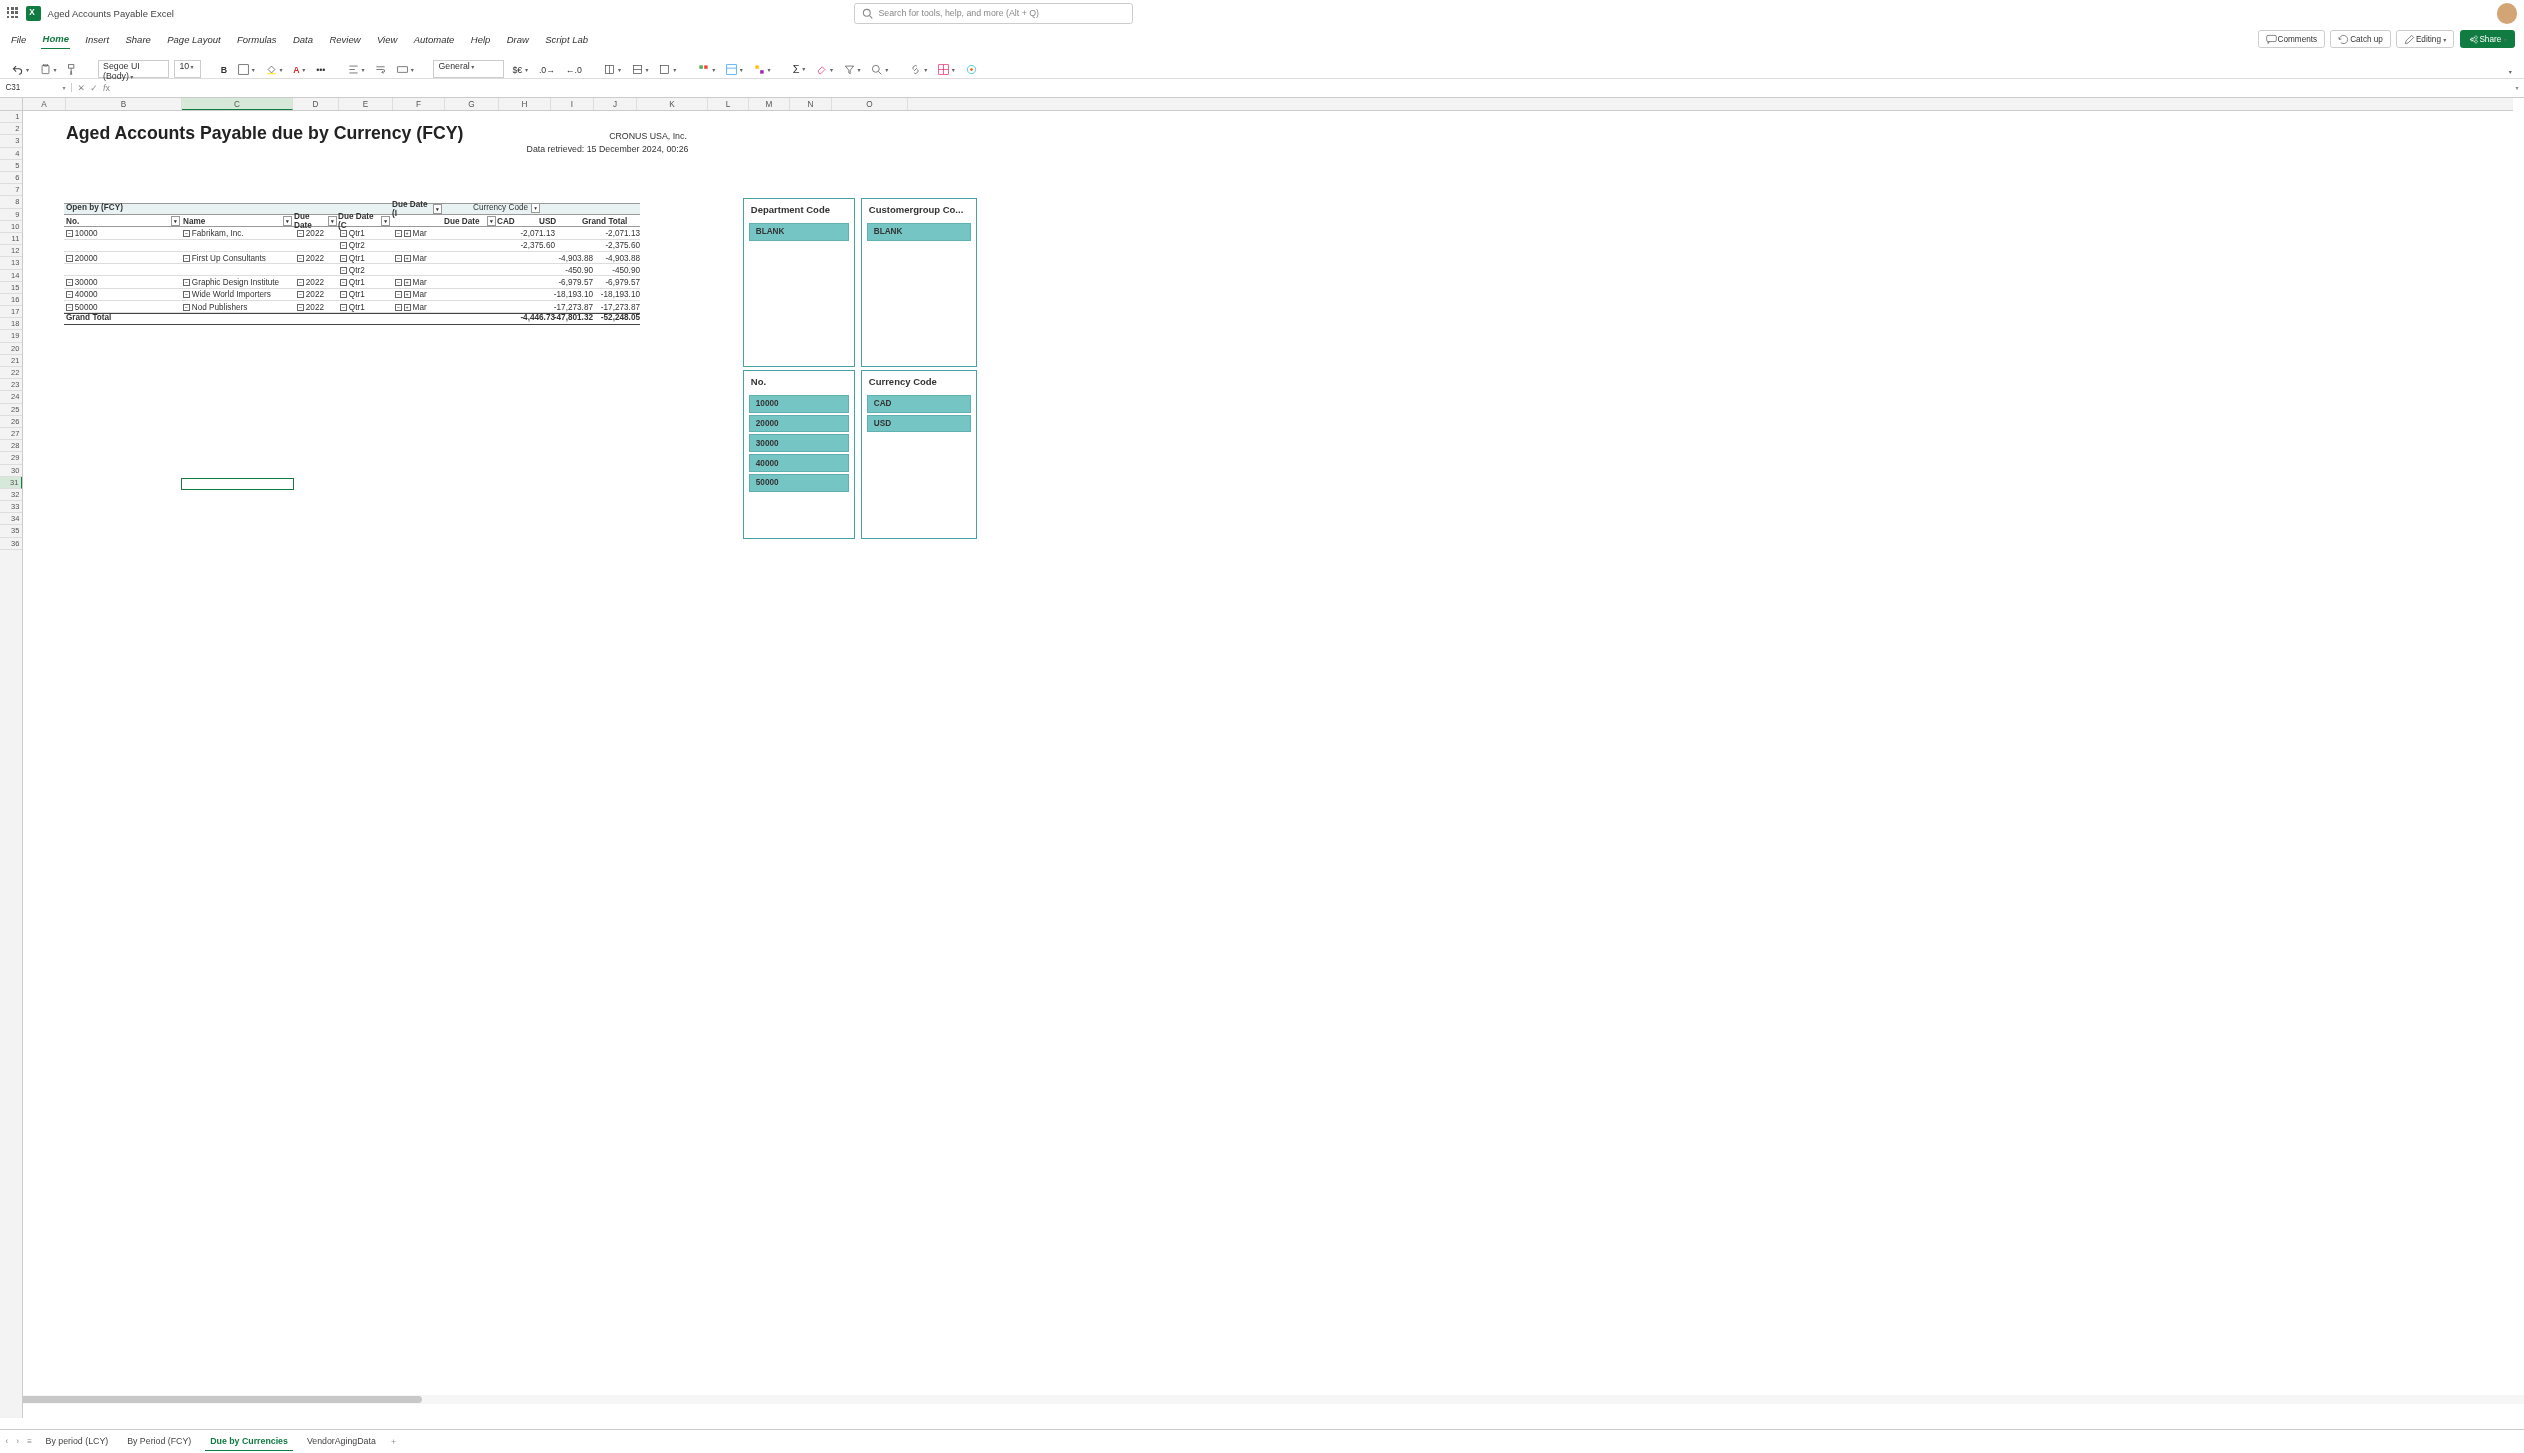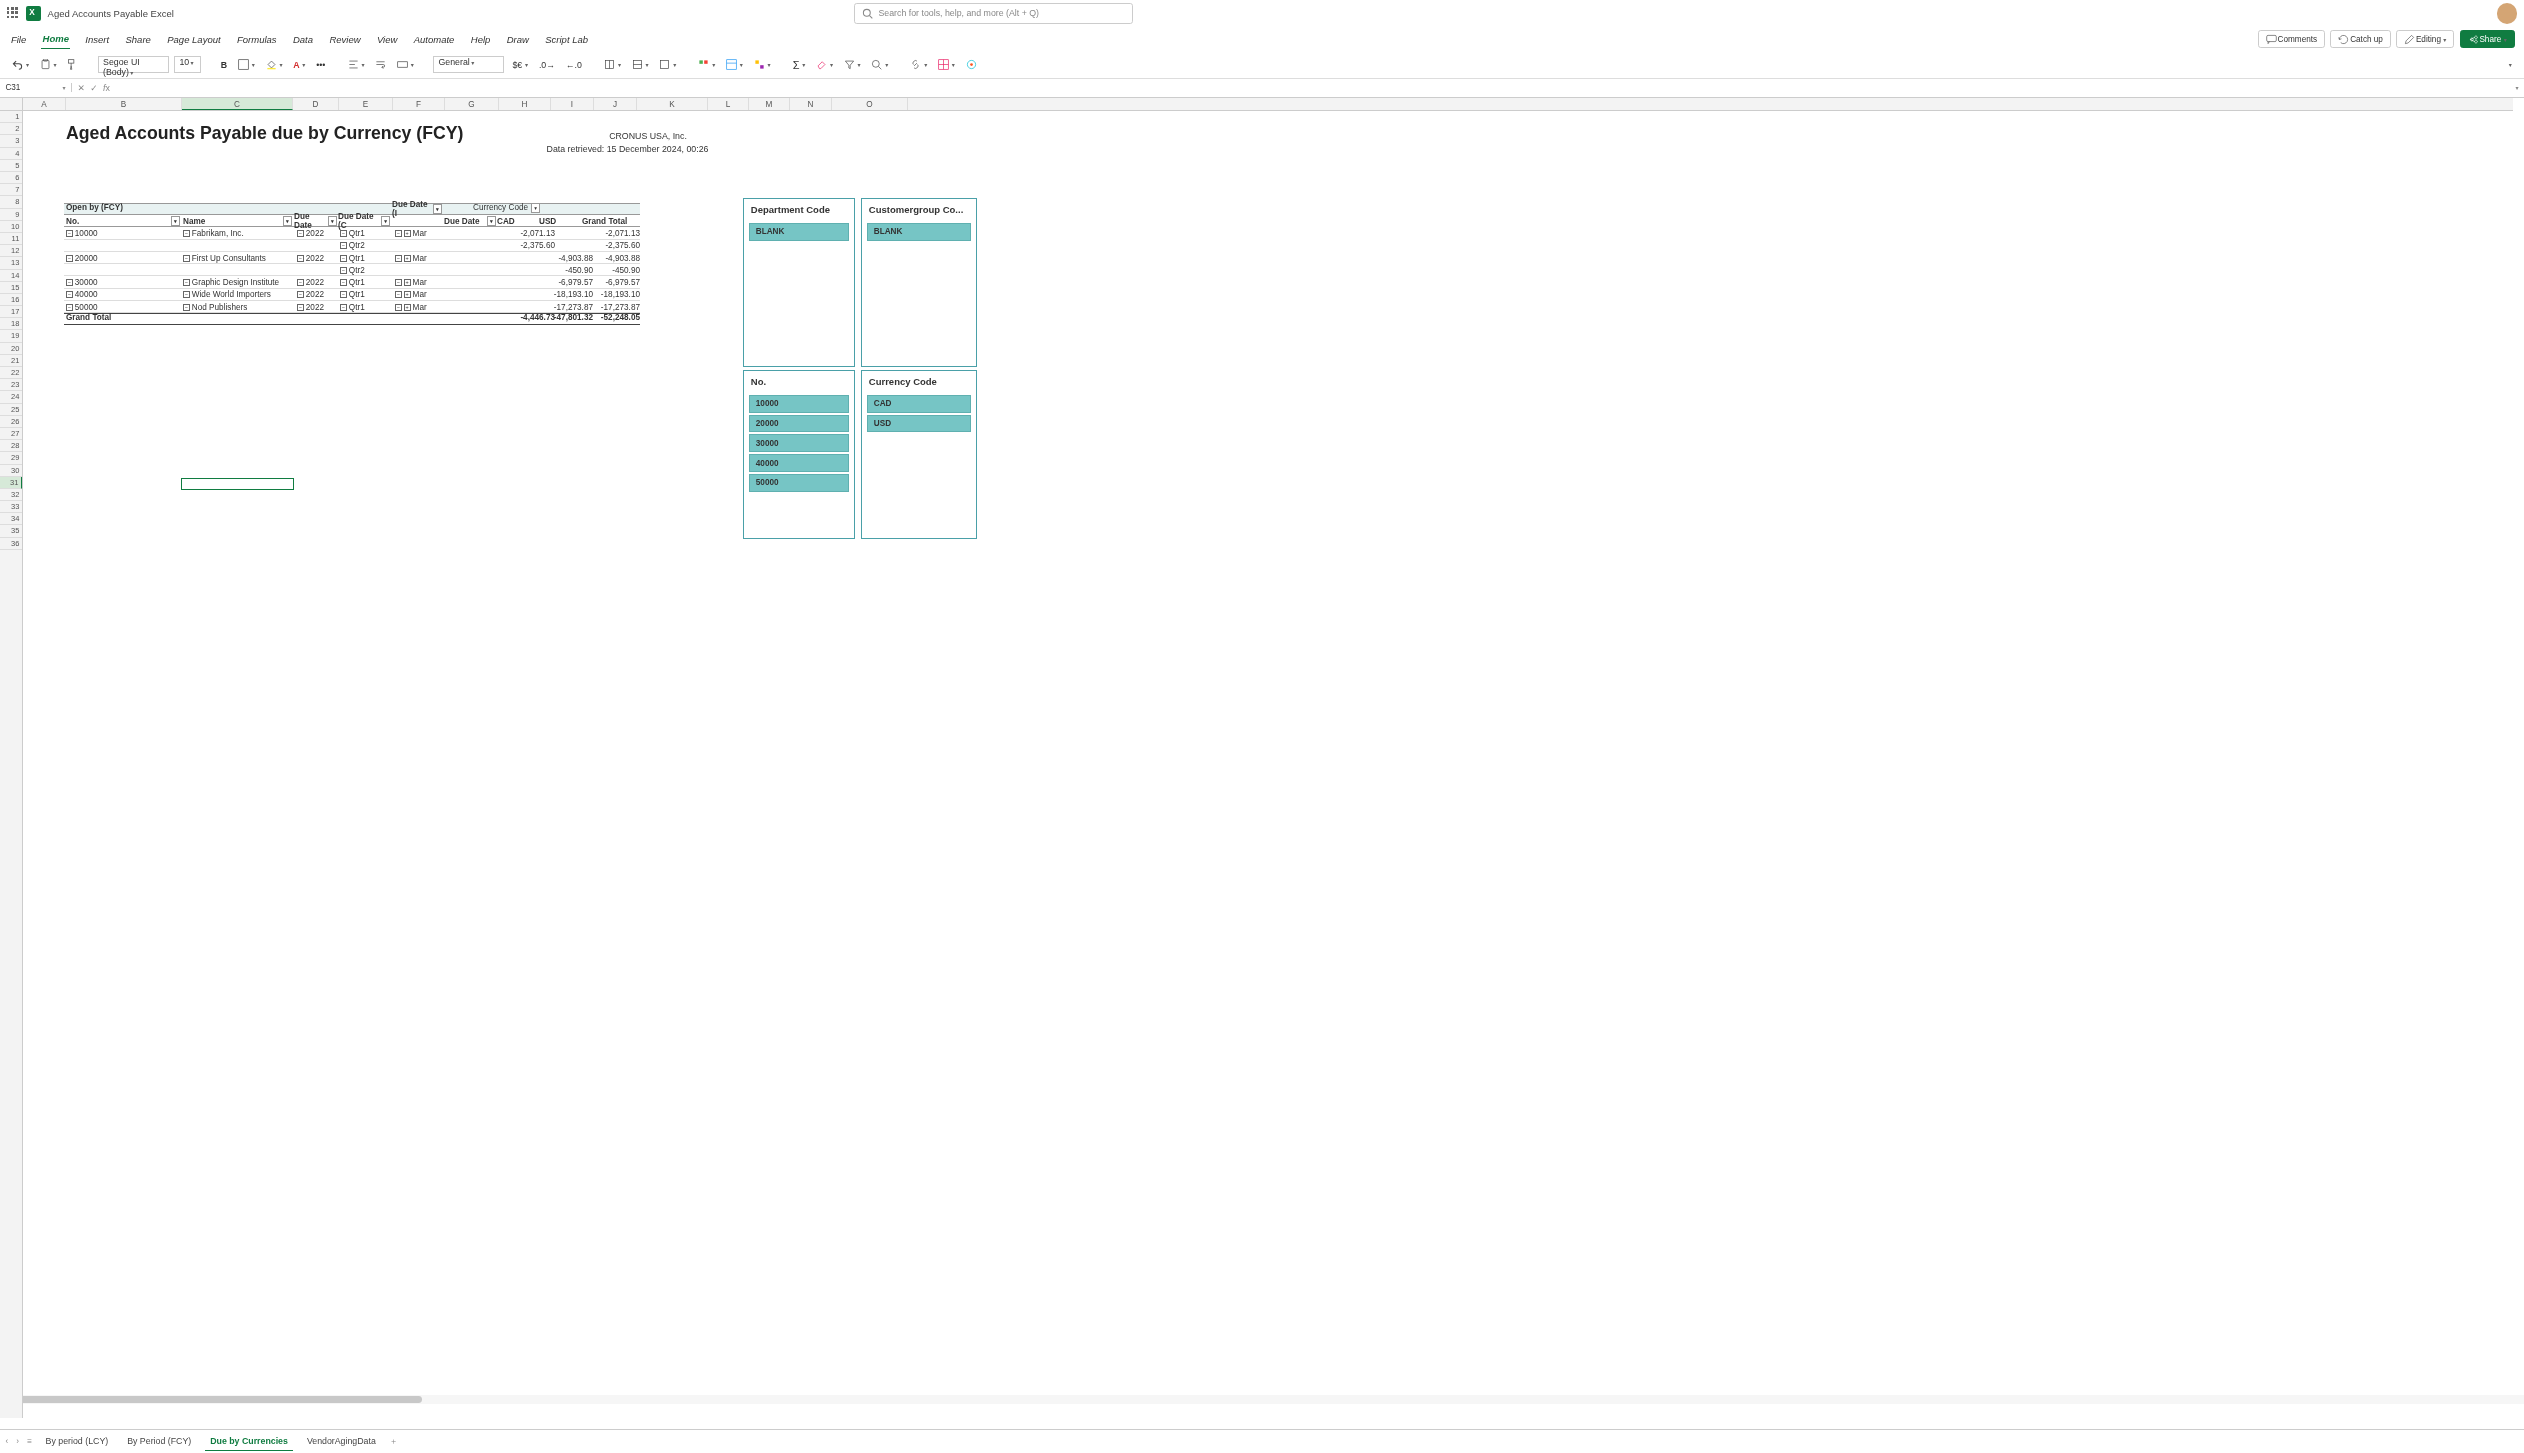--- a/index.html
+++ b/index.html
@@ -18,21 +18,21 @@
 
 
 .menu-bar { display: flex; align-items: center; height: 24.5px; padding: 0 9.5px; gap: 13.6px; font-size: 9.5px; }
 .menu-item { cursor: pointer; padding: 4.1px 1.4px; color: #333; font-style: italic; }
 .menu-item.active { color: #107c41; border-bottom: 1.4px solid #107c41; font-weight: 600; }
 .menu-right { margin-left: auto; display: flex; gap: 5.4px; }
 .btn { border: 0.7px solid #ccc; border-radius: 2.7px; padding: 2.7px 6.8px; font-size: 8.2px; display: flex; align-items: center; gap: 1px; cursor: pointer; background: #fff; }
 .btn.share { background: #107c41; color: #fff; border-color: #107c41; }
 
 
-.ribbon { display: flex; align-items: center; height: 27px; padding: 0 9.5px; gap: 5.4px; border-bottom: 0.7px solid #ddd; }
+.ribbon { display: flex; align-items: flex-end; height: 27px; padding: 0 9.5px; gap: 5.4px; border-bottom: 0.7px solid #ddd; }
 .ribbon-btn { display: flex; align-items: center; gap: 1.4px; padding: 2.7px; cursor: pointer; border-radius: 2px; }
 .ribbon-sep { width: 0.7px; height: 15px; background: transparent; margin: 0 2.7px; }
 .font-select { border: 0.7px solid #ccc; height: 17.7px; padding: 0 12.2px 0 4.1px; font-size: 8.8px; width: 71px; position: relative; }
 .font-size { border: 0.7px solid #ccc; height: 17.7px; width: 27px; padding: 0 4.1px; font-size: 8.8px; }
 .num-format { border: 0.7px solid #ccc; height: 17.7px; width: 71px; padding: 0 4.1px; font-size: 8.8px; }
 .caret::after { content: "▾"; font-size: 6.1px; color: #666; margin-left: 1.4px; }
 .icon-svg { width: 11px; height: 11px; }
 .ribbon-collapse { margin-left: auto; }
 
 
@@ -381,21 +381,21 @@
       <div class="row-h">33</div>
       <div class="row-h">34</div>
       <div class="row-h">35</div>
       <div class="row-h">36</div>
     </div>
   <div class="cells">
     <div class="cell-layer" id="cell-layer">
 
       <div class="abs title-text" style="left:43px;top:12.2px">Aged Accounts Payable due by Currency (FCY)</div>
       <div class="abs right-text" style="left:557px;top:20.4px;width:136px">CRONUS USA, Inc.</div>
-      <div class="abs right-text" style="left:516px;top:33px;width:177px">Data retrieved: 15 December 2024, 00:26</div>
+      <div class="abs right-text" style="left:496px;top:33px;width:177px">Data retrieved: 15 December 2024, 00:26</div>
 
       <div class="abs pivot-band" style="left:41px;top:92px;width:576px"></div>
       <div class="abs" style="left:43px;top:92px;font-weight:600;font-size:8.2px">Open by (FCY)</div>
       <div class="abs" style="left:450px;top:92px;font-size:8.2px;display:flex;align-items:center;gap:2.7px">
         <span>Currency Code</span>
         <span class="filter-caret">▾</span>
       </div>
 
       <div class="abs" style="left:41px;top:104px;width:576px;height:12.2px;border-bottom:0.7px solid #999"></div>
       <div class="abs pivot-hdr" style="left:43px;top:104px;width:114px">

